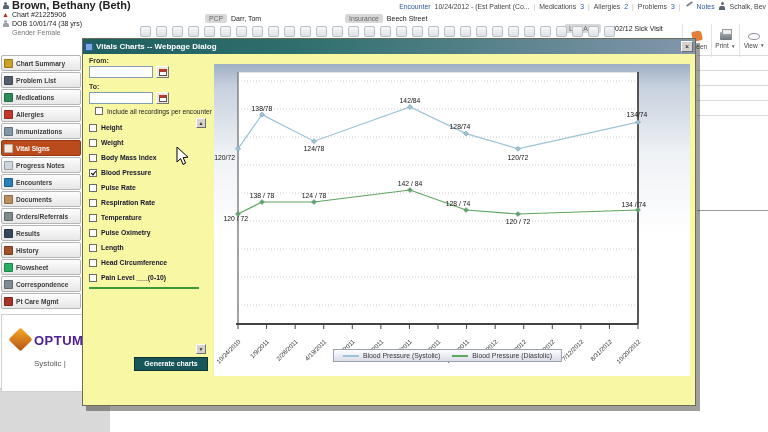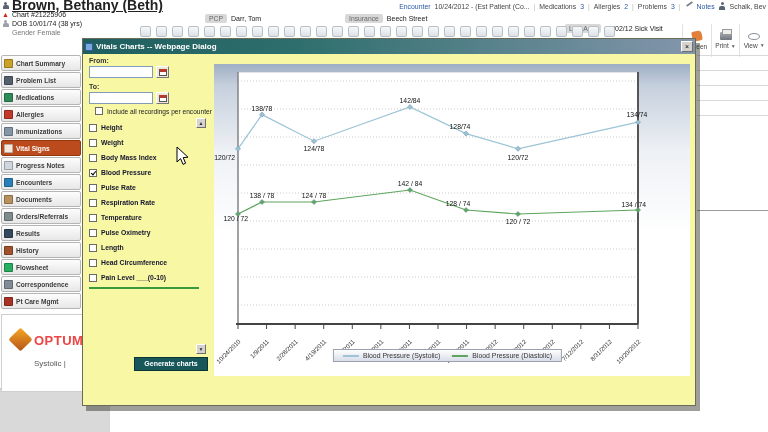--- a/index.html
+++ b/index.html
@@ -2,21 +2,21 @@
 <html><head>
 <meta charset="utf-8">
 <style>
   html,body{margin:0;padding:0;background:#fff;}
   *{box-sizing:border-box;}
   .stage{position:relative;width:768px;height:432px;overflow:hidden;background:#fff;
          font-family:"Liberation Sans",sans-serif;color:#222;}
   
   .patient-block{position:absolute;left:2px;top:1px;font-size:7px;line-height:9px;}
   .p-row{display:flex;align-items:center;gap:3px;height:9px;}
-  .p-name{font-size:14px;font-weight:bold;color:#222;text-decoration:underline;}
+  .p-name{font-size:11px;font-weight:bold;color:#222;}
   .tri{color:#c62817;font-size:7px;line-height:7px;}
   .gender{color:#777;}
   .mini-person{width:7px;height:8px;position:relative;}
   .mini-person::before{content:'';position:absolute;left:2px;top:0;width:3px;height:3px;border-radius:50%;background:#5a6472;}
   .mini-person::after{content:'';position:absolute;left:0.5px;top:3.5px;width:6px;height:4px;border-radius:2px 2px 0 0;background:#5a6472;}
   .enc-row{position:absolute;right:2px;top:2px;display:flex;align-items:center;gap:4px;font-size:6.9px;color:#444;white-space:nowrap;}
   .blue{color:#2a57a5;}
   .sep{color:#bbb;}
   .chip{background:#d8d8d8;border-radius:2px;padding:1px 4px;font-size:6.8px;color:#666;}
   .chip-row{position:absolute;display:flex;align-items:center;gap:4px;font-size:7px;color:#222;white-space:nowrap;}
@@ -41,21 +41,21 @@
   .sidebar{position:absolute;left:1px;top:55px;width:81px;}
   .sb-item{width:80px;height:16px;margin-bottom:1px;background:linear-gradient(#fdfdfd,#e7e7e7);
            border:1px solid #b5b5b5;border-radius:2px;display:flex;align-items:center;gap:3px;padding:0 2px;}
   .sb-item.active{background:#bb4a1c;border-color:#8f3812;}
   .sb-item.active .sb-label{color:#fff;}
   .sb-icon{width:9px;height:9px;border-radius:1px;border:1px solid rgba(0,0,0,.25);flex:0 0 auto;}
   .sb-label{font-size:6.6px;font-weight:bold;color:#3c3c3c;white-space:nowrap;}
   .optum-box{position:absolute;left:1px;top:314px;width:110px;height:78px;background:#fff;border:1px solid #cfcfcf;}
   .optum-logo{position:absolute;left:10px;top:16px;width:17px;height:17px;transform:rotate(45deg);
               background:linear-gradient(135deg,#f7a823,#b35418);border-radius:2px;}
-  .optum-text{position:absolute;left:32px;top:18px;font-size:13px;font-weight:bold;color:#ef4444;letter-spacing:.5px;}
+  .optum-text{position:absolute;left:32px;top:18px;font-size:13px;font-weight:bold;color:#4c1d95;letter-spacing:.5px;}
   .optum-tag{position:absolute;left:32px;top:44px;font-size:8px;color:#555;}
   
   .dialog{position:absolute;left:82px;top:38px;width:614px;height:368px;background:#f7f7a4;
           border:1px solid #6b6b5a;box-shadow:4px 5px 0 rgba(40,40,30,.45);z-index:10;}
   .d-title{height:15px;background:linear-gradient(90deg,#1f5e5e 0%,#2e6f6d 35%,#8396ab 100%);
            display:flex;align-items:center;gap:3px;padding:0 2px;}
   .d-title-text{flex:1;font-size:8px;font-weight:bold;color:#fff;}
   .d-icon{width:8px;height:8px;background:#7aa7e0;border:1px solid #2d5b9e;}
   .d-close{width:12px;height:11px;background:#d6d3ce;border:1px solid;border-color:#fff #6e6e6e #6e6e6e #fff;
            font-size:7px;line-height:9px;text-align:center;color:#000;}

